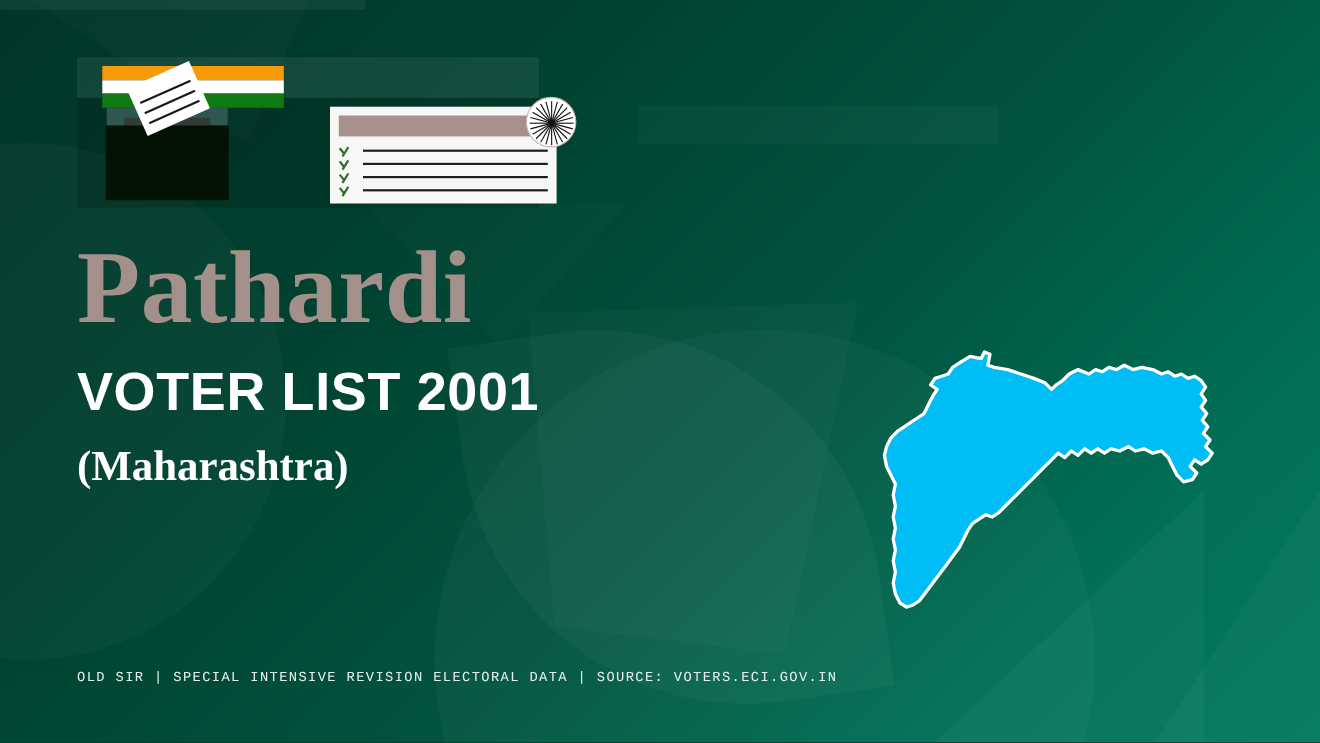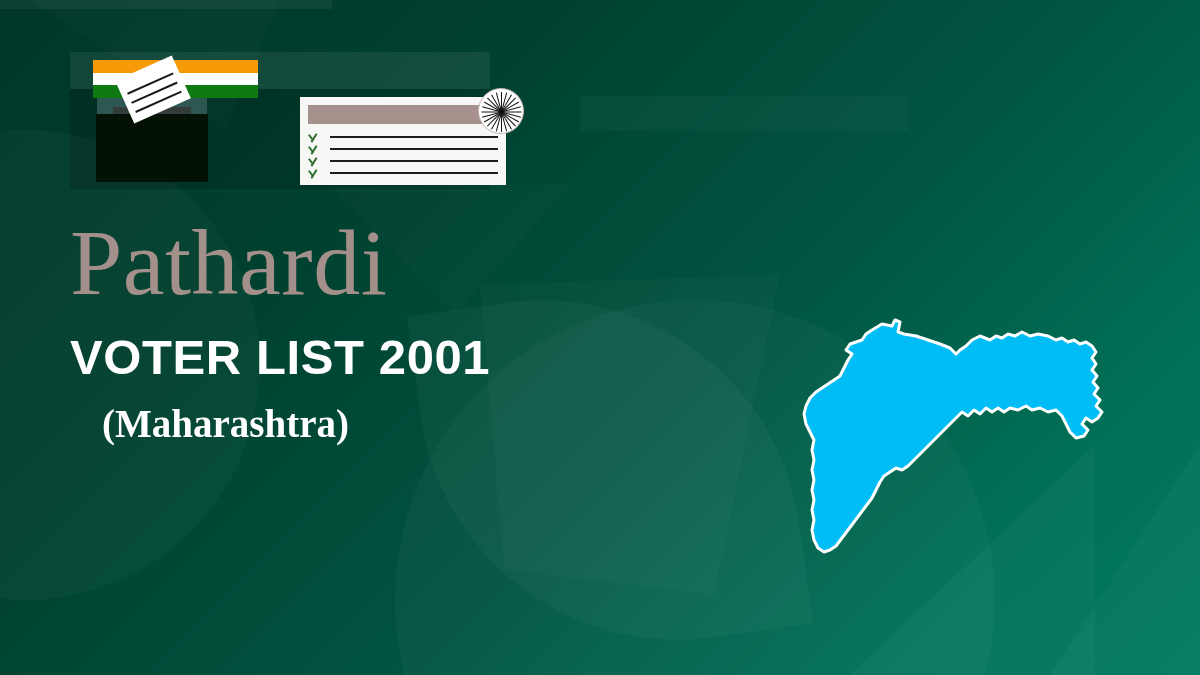--- a/index.html
+++ b/index.html
@@ -222,21 +222,20 @@
     white-space:nowrap;
   }
   #region {
     position:absolute; left:70px; top:404px;
     font-family:"Liberation Serif", serif;
     font-size:39px;
     line-height:1.0;
     font-weight:700;
     color:#ffffff;
     white-space:nowrap;
-    margin-left:32px;
   }
   #footer {
     position:absolute; left:70px; top:609px;
     font-family:"Liberation Mono", monospace;
     font-size:12.5px;
     letter-spacing:1.25px;
     color:#e9f2ee;
     white-space:nowrap;
   }
 
@@ -314,23 +313,24 @@
           <div class="chakra-spoke" style="transform: rotate(90deg);"></div>
           <div class="chakra-spoke" style="transform: rotate(105deg);"></div>
           <div class="chakra-spoke" style="transform: rotate(120deg);"></div>
           <div class="chakra-spoke" style="transform: rotate(135deg);"></div>
           <div class="chakra-spoke" style="transform: rotate(150deg);"></div>
           <div class="chakra-spoke" style="transform: rotate(165deg);"></div>
         </div>
     </div>
   </div>
 
-  <div id="title" style="color: rgb(164, 144, 138);">Pathardi</div>
+  <div id="title" style="color: rgb(164, 144, 138); font-weight: bold;">Pathardi</div>
   <div id="subtitle" style="color: rgb(255, 255, 255);">VOTER LIST 2001</div>
   <div id="region" style="color: rgb(255, 255, 255);">(Maharashtra)</div>
+  <div id="footer" style="color: rgb(233, 242, 238);">OLD SIR | SPECIAL INTENSIVE REVISION ELECTORAL DATA | SOURCE: VOTERS.ECI.GOV.IN</div>
 
   <div id="map-wrap">
     <svg viewBox="0 0 330 265" preserveAspectRatio="xMidYMid meet">
       <path id="map-path" stroke="#ffffff" stroke-width="3" stroke-linejoin="round" d="M 72 20
                L 82 14 L 92 16 L 95 10 L 100 12 L 98 22 L 104 24
                L 116 26 L 128 30 L 140 34 L 150 38 L 156 44 L 160 40
                L 166 36 L 172 30 L 180 26 L 190 30 L 196 26 L 202 28
                L 208 24 L 215 26 L 222 22 L 230 26 L 238 24 L 248 26
                L 256 30 L 262 28 L 268 32 L 274 30 L 280 34 L 286 32
                L 292 36 L 296 42 L 292 48 L 296 54 L 292 60 L 297 66

